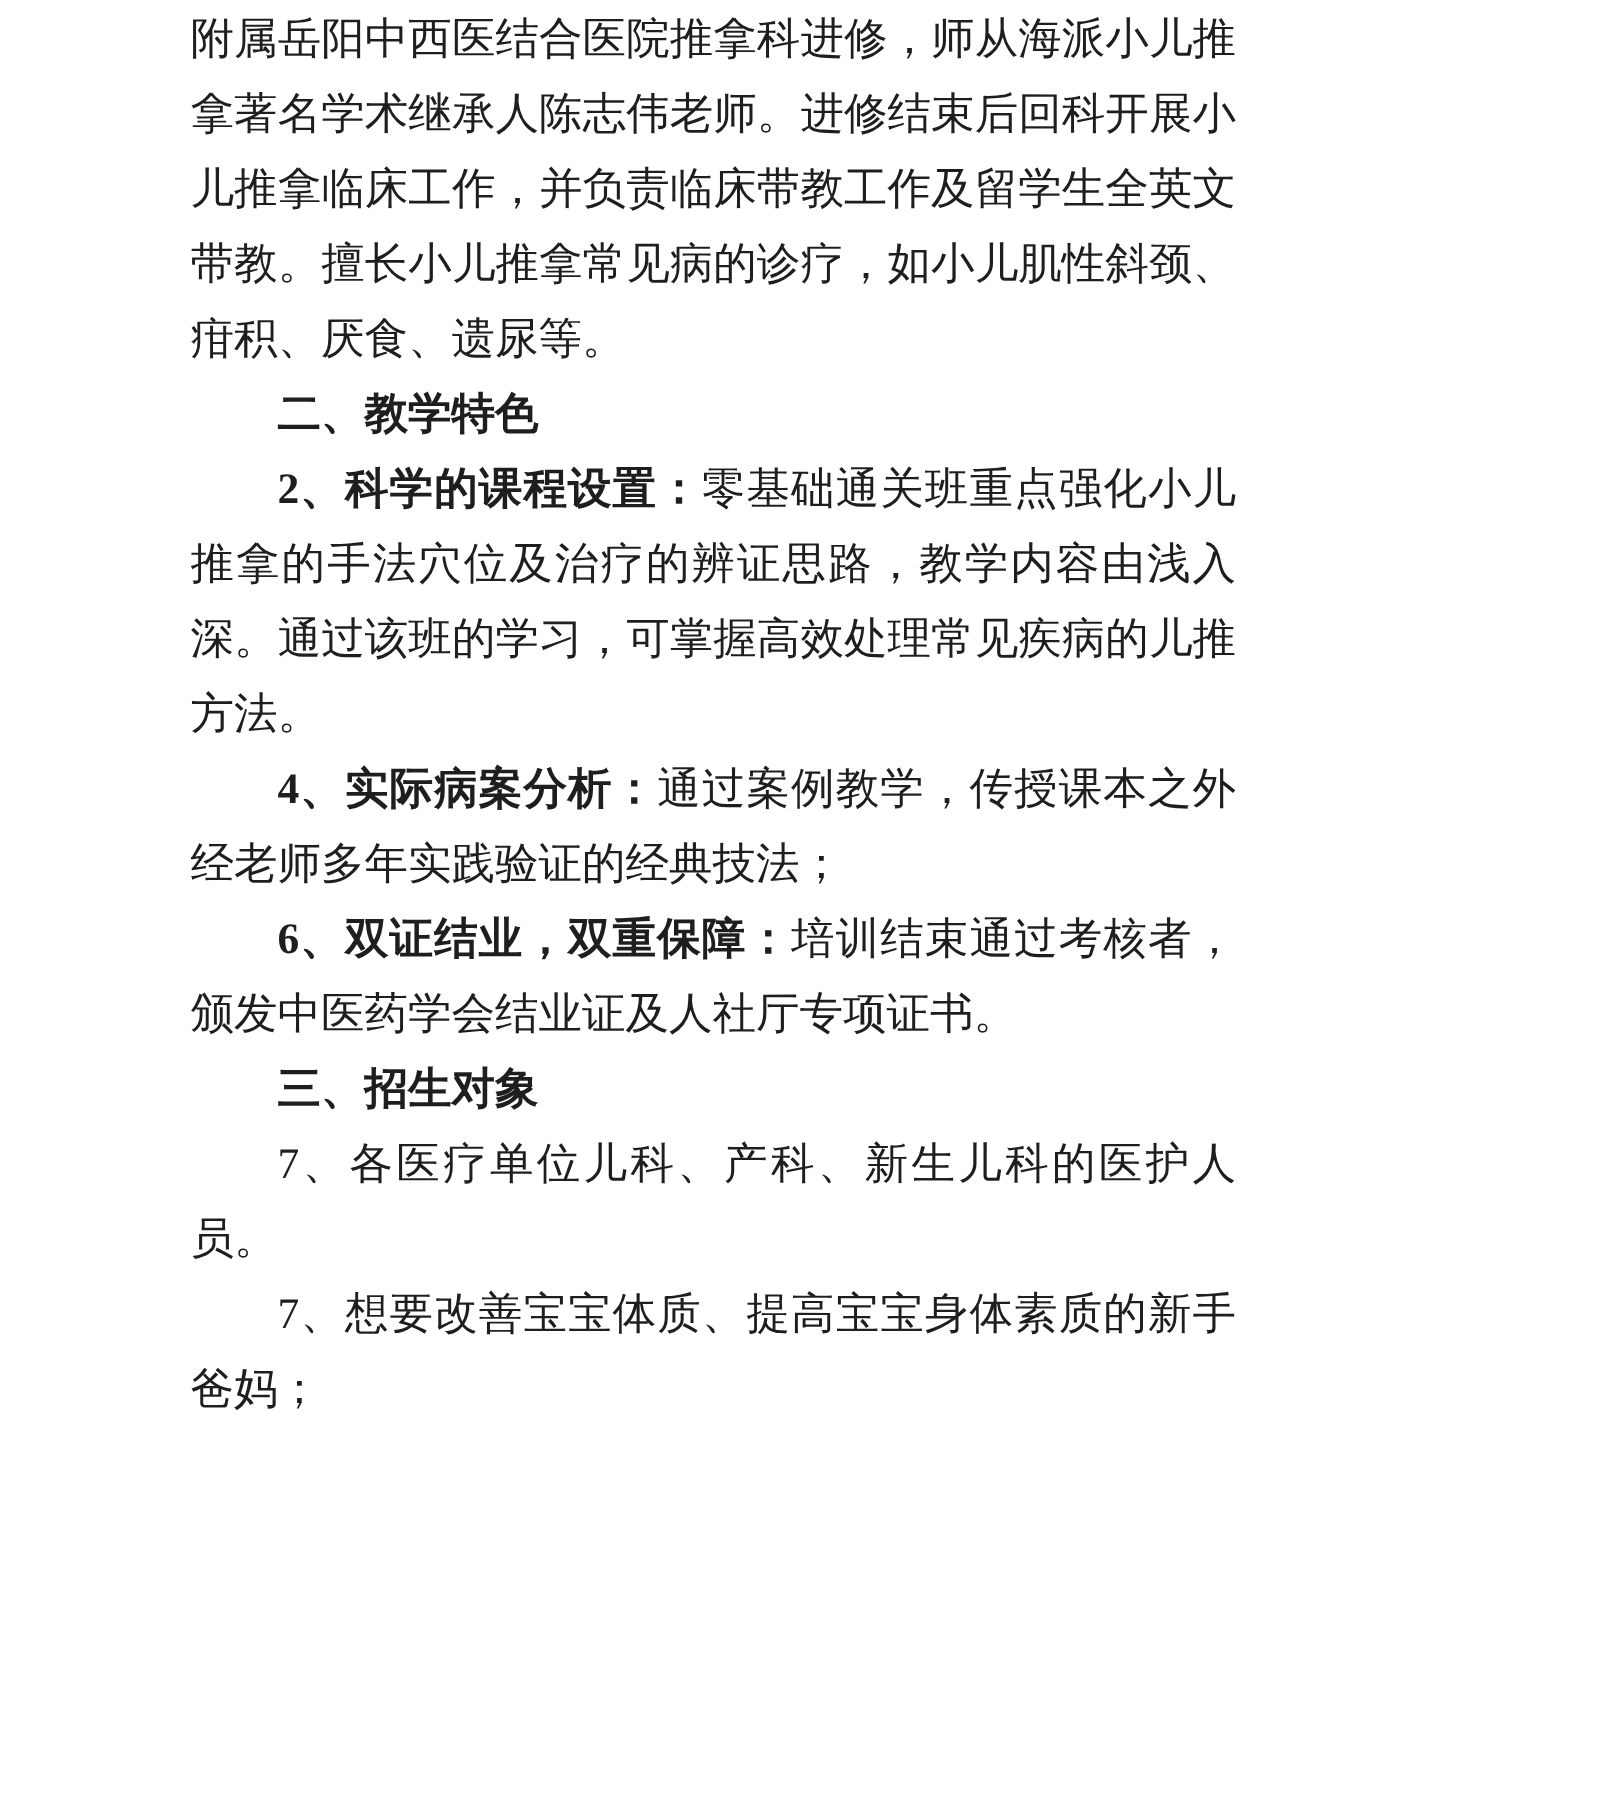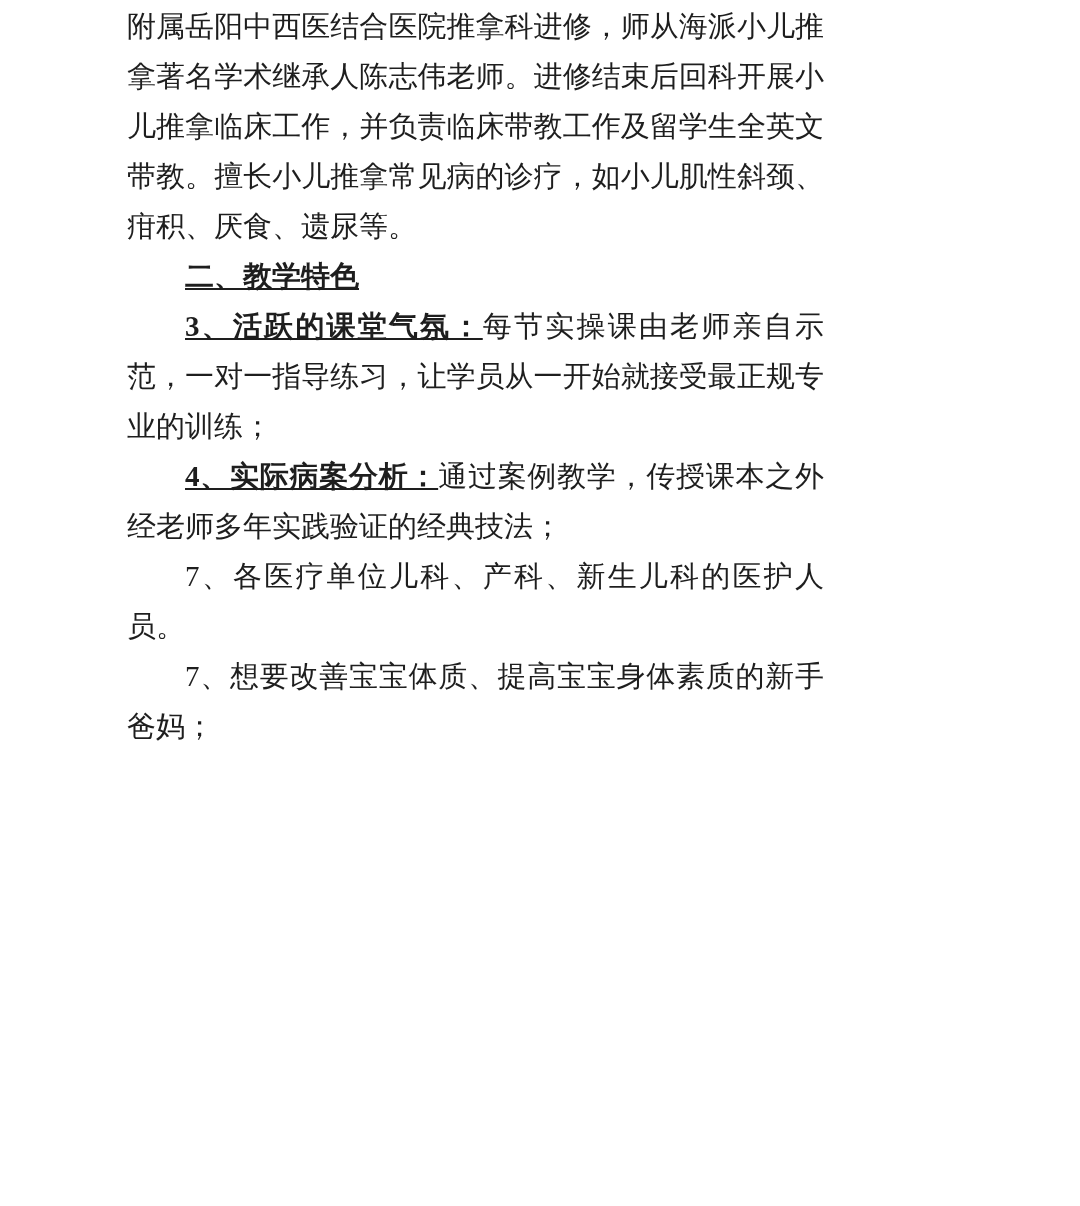--- a/index.html
+++ b/index.html
@@ -29,28 +29,29 @@
   }
   .para.indent {
     text-indent: 2em;
   }
   .seg {
     font-weight: 400;
   }
   .seg.bold {
     font-weight: 700;
     font-family: "Liberation Serif", "DejaVu Serif", serif;
-    text-decoration: underline;
   }
 </style>
 </head>
 <body style="background: rgb(255, 255, 255);">
 
 <main class="doc-page" style="color: rgb(30, 30, 30);">
   <div>
       <p class="para"><span class="seg">附属岳阳中西医结合医院推拿科进修，师从海派小儿推拿著名学术继承人陈志伟老师。进修结束后回科开展小儿推拿临床工作，并负责临床带教工作及留学生全英文带教。擅长小儿推拿常见病的诊疗，如小儿肌性斜颈、疳积、厌食、遗尿等。</span></p>
       <p class="para indent"><span class="seg bold">二、教学特色</span></p>
-      <p class="para indent"><span class="seg bold">3、活跃的课堂气氛：</span><span class="seg">每节实操课由老师亲自示范，一对一指导练习，让学员从一开始就接受最正规专业的训练；</span></p>
+      <p class="para indent"><span class="seg bold">2、科学的课程设置：</span><span class="seg">零基础通关班重点强化小儿推拿的手法穴位及治疗的辨证思路，教学内容由浅入深。通过该班的学习，可掌握高效处理常见疾病的儿推方法。</span></p>
       <p class="para indent"><span class="seg bold">4、实际病案分析：</span><span class="seg">通过案例教学，传授课本之外经老师多年实践验证的经典技法；</span></p>
+      <p class="para indent"><span class="seg bold">6、双证结业，双重保障：</span><span class="seg">培训结束通过考核者，颁发中医药学会结业证及人社厅专项证书。</span></p>
+      <p class="para indent"><span class="seg bold">三、招生对象</span></p>
       <p class="para indent"><span class="seg">7、各医疗单位儿科、产科、新生儿科的医护人员。</span></p>
       <p class="para indent"><span class="seg">7、想要改善宝宝体质、提高宝宝身体素质的新手爸妈；</span></p>
     </div>
 </main>
 
 </body></html>

